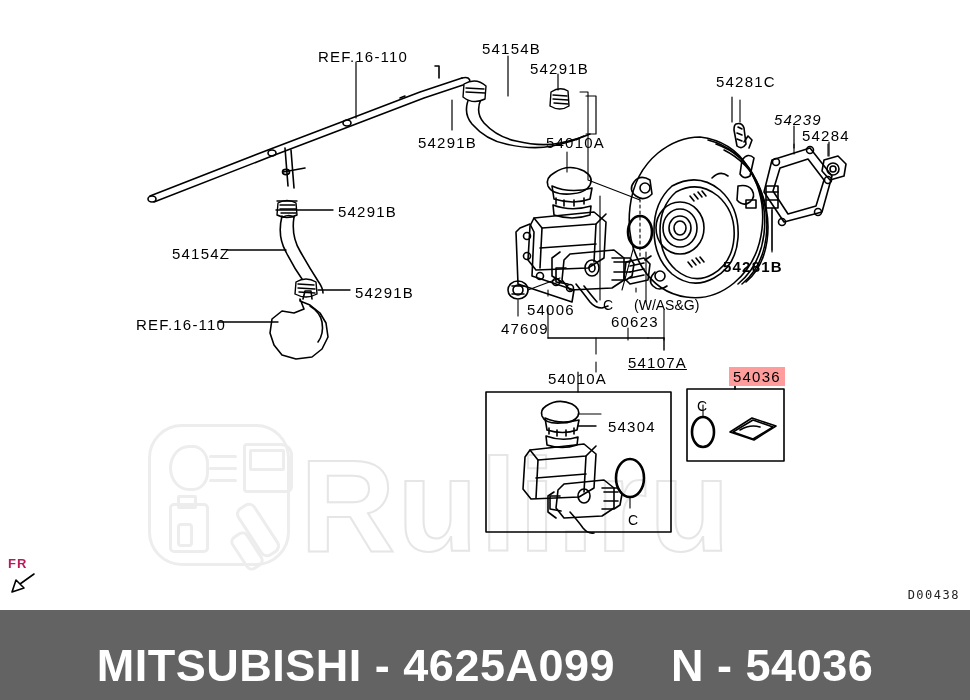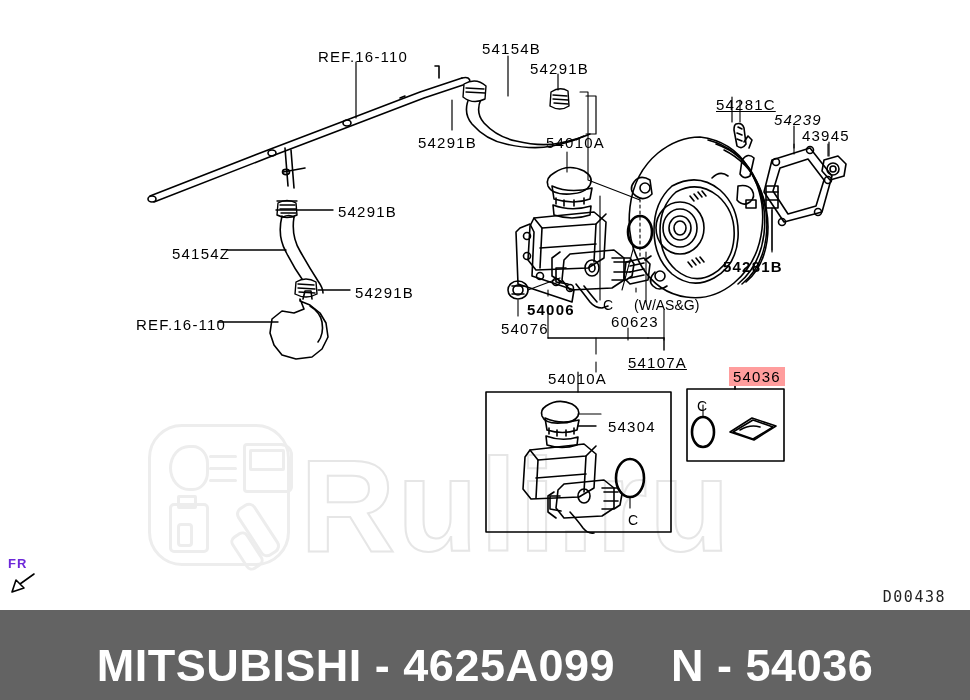--- a/index.html
+++ b/index.html
@@ -27,23 +27,23 @@
              border-radius:7px;transform:rotate(-33deg);}
 
   
   #diagram{position:absolute;left:0;top:0;width:970px;height:610px;z-index:2;}
 
   .lbl{position:absolute;font-family:"Liberation Sans",sans-serif;font-size:15px;color:#000;
        white-space:nowrap;letter-spacing:1.2px;}
   .lbl.c{font-size:14px;letter-spacing:0;}
   .lbl.hl{background:#ff9d9d;color:#000;padding:1px 4px;letter-spacing:1.2px;}
 
-  .fr{position:absolute;left:8px;top:556px;font-size:13px;font-weight:bold;letter-spacing:1px;color:#6d28d9;}
+  .fr{position:absolute;left:8px;top:556px;font-size:13px;font-weight:bold;letter-spacing:1px;color:#be185d;}
   .frarrow{position:absolute;left:8px;top:570px;width:30px;height:26px;}
-  .code{position:absolute;right:24px;top:588px;font-size:15px;letter-spacing:1.5px;color:#222;
+  .code{position:absolute;right:10px;top:588px;font-size:12px;letter-spacing:1.5px;color:#222;
         font-family:"DejaVu Sans Mono",monospace;}
 
   
   #footer{position:absolute;left:0;top:610px;width:970px;height:112px;background:#636363;z-index:5;
           display:flex;align-items:center;justify-content:center;}
   #footer .ft{color:#ffffff;font-size:45px;font-weight:bold;letter-spacing:0.5px;
               font-family:"Liberation Sans",sans-serif;white-space:nowrap;}
   #footer .gap{display:inline-block;width:30px;}
 </style>
 </head>
@@ -296,30 +296,30 @@
       <path d="M596 426 L578 426" stroke-width="1.4"></path>
     </g>
   </svg>
 
   <div id="labels" style="position:absolute;left:0;top:0;width:970px;height:610px;z-index:3;">
       <div class="lbl" style="left: 318px; top: 48px;">REF.16-110</div>
       <div class="lbl" style="left: 482px; top: 40px; text-align: right;">54154B</div>
       <div class="lbl" style="left: 530px; top: 60px;">54291B</div>
       <div class="lbl" style="left: 418px; top: 134px;">54291B</div>
       <div class="lbl" style="left: 546px; top: 134px;">54010A</div>
-      <div class="lbl" style="left: 716px; top: 96px; text-decoration: underline;">54281C</div>
+      <div class="lbl" style="left: 716px; top: 73px;">54281C</div>
       <div class="lbl" style="left: 774px; top: 111px; font-style: italic;">54239</div>
-      <div class="lbl" style="left: 802px; top: 127px;">43945</div>
+      <div class="lbl" style="left: 802px; top: 127px;">54284</div>
       <div class="lbl" style="left: 723px; top: 258px; font-weight: bold;">54281B</div>
       <div class="lbl" style="left: 338px; top: 203px;">54291B</div>
       <div class="lbl" style="left: 172px; top: 245px;">54154Z</div>
       <div class="lbl" style="left: 355px; top: 284px;">54291B</div>
       <div class="lbl" style="left: 136px; top: 316px;">REF.16-110</div>
-      <div class="lbl" style="left: 501px; top: 320px;">54076</div>
-      <div class="lbl" style="left: 527px; top: 301px; font-weight: bold;">54006</div>
+      <div class="lbl" style="left: 501px; top: 320px;">47609</div>
+      <div class="lbl" style="left: 527px; top: 301px;">54006</div>
       <div class="lbl" style="left: 611px; top: 313px;">60623</div>
       <div class="lbl" style="left: 628px; top: 354px; text-decoration: underline;">54107A</div>
       <div class="lbl" style="left: 548px; top: 370px;">54010A</div>
       <div class="lbl hl" style="left: 729px; top: 367px; background: rgb(255, 157, 157);">54036</div>
       <div class="lbl" style="left: 608px; top: 418px;">54304</div>
       <div class="lbl c" style="left: 634px; top: 297px;">(W/AS&amp;G)</div>
       <div class="lbl c" style="left: 603px; top: 297px;">C</div>
       <div class="lbl c" style="left: 628px; top: 512px;">C</div>
       <div class="lbl c" style="left: 697px; top: 398px;">C</div>
     </div>

